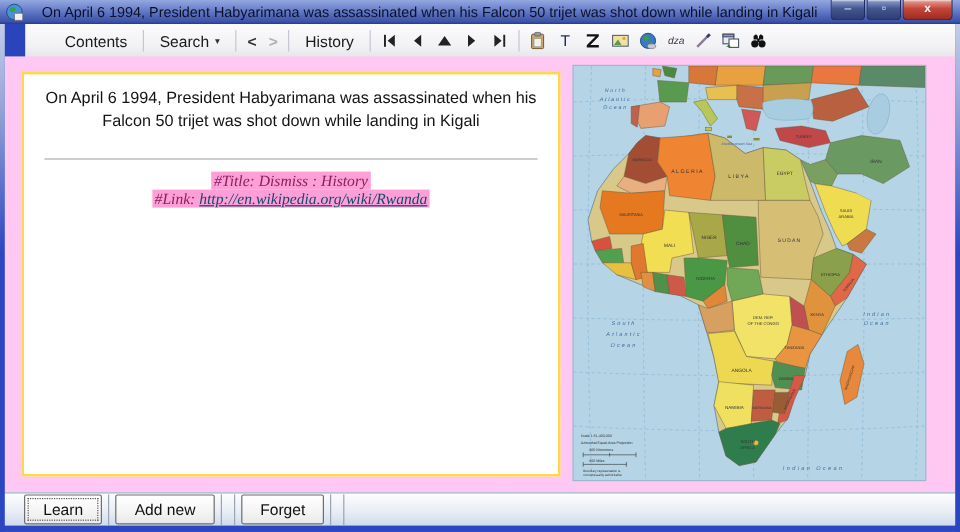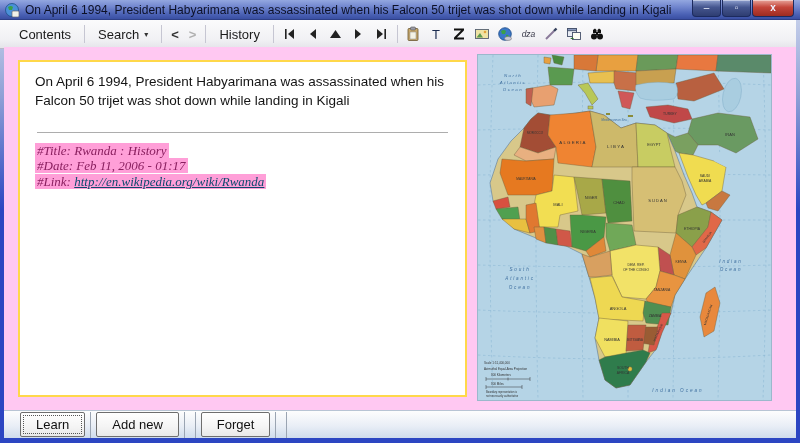--- a/index.html
+++ b/index.html
@@ -1,38 +1,38 @@
 <!DOCTYPE html>
 <html><head>
 <meta charset="utf-8">
 <style>
   html,body{margin:0;padding:0;width:800px;height:443px;overflow:hidden;
     font-family:"Liberation Sans",sans-serif;background:#2a44bc;}
-  .win{position:absolute;inset:0;}
+  .win{position:absolute;inset:0;text-align:center;}
   
   .titlebar{position:absolute;left:0;top:0;width:800px;height:20px;
     background:linear-gradient(180deg,#93a7e0 0%,#7287cf 35%,#4b62b5 75%,#3a4fa3 100%);
     display:flex;align-items:center;border-bottom:1px solid #2e3f86;box-sizing:border-box;}
   .titlebar .appicon{width:16px;height:16px;margin:0 5px 0 4px;flex:none;}
   .titlebar .title{font-size:12px;color:#0c1026;white-space:nowrap;overflow:hidden;flex:1;}
   .winbtns{display:flex;margin-right:6px;margin-top:-3px;}
   .wbtn{width:27px;height:16px;border:1px solid #1c2a5e;border-top:none;
     border-radius:0 0 4px 4px;display:flex;align-items:center;justify-content:center;
     background:linear-gradient(180deg,#8fa0cf 0%,#45568f 45%,#2e3d71 100%);
     color:#eef2ff;font-size:10px;line-height:1;margin-left:1px;box-shadow:inset 0 1px 0 rgba(255,255,255,.45);}
   .wbtn.close{width:40px;background:linear-gradient(180deg,#e8a49a 0%,#c4453a 45%,#9e2b20 100%);font-weight:bold;}
   
   .border-l,.border-r{position:absolute;top:20px;bottom:0;width:4px;
     background:linear-gradient(180deg,#c3cde9 0%,#8fa0d6 18%,#2c46c2 45%,#2c46c2 100%);}
   .border-l{left:0;} .border-r{right:0;}
   .border-b{position:absolute;left:0;right:0;bottom:0;height:5px;background:#2c46c2;}
   
-  .toolbar{position:absolute;left:0;right:4px;top:20px;height:29px;
+  .toolbar{position:absolute;left:21px;right:4px;top:20px;height:29px;
     background:linear-gradient(180deg,#fbfbfc 0%,#f1f1f4 70%,#e4e4ea 100%);
-    border-bottom:1px solid #b9b9c6;display:flex;align-items:center;box-sizing:border-box;padding-left:10px;}
+    border-bottom:1px solid #b9b9c6;display:flex;align-items:center;box-sizing:border-box;padding-left:24px;}
   .tbtn{font-size:13px;color:#1a1a1a;padding:3px 9px;border-radius:2px;display:flex;align-items:center;gap:5px;}
   .tsep{width:1px;height:18px;background:#c6c6d2;margin:0 4px;}
   .tbtn .dd{font-size:8px;color:#333;}
   .tbtn.nav-lt{color:#333;font-weight:bold;padding:3px 5px;}
   .tbtn.nav-gt{color:#b0b0b0;font-weight:bold;padding:3px 5px;}
   .ticon{width:17px;height:16px;margin:0 3px;display:flex;align-items:center;justify-content:center;}
   
   .content{position:absolute;left:4px;right:4px;top:47px;height:363px;background:#ffc8f2;}
   .card{position:absolute;left:14px;top:13px;width:449px;height:337px;background:#ffffff;
     border:2px solid #ffd84a;box-sizing:border-box;padding:11px 15px;}
@@ -183,22 +183,21 @@
         </svg>
     </div>
   </div>
 
   <div class="content">
 
     <div class="card">
       <div class="question">On April 6 1994, President Habyarimana was assassinated when his Falcon 50 trijet was shot down while landing in Kigali</div>
       <hr class="rule">
       <div class="meta">
-        <div><span class="hl">#Title: Rwanda : History</span></div>
-        <div><span class="hl">#Date: Feb 11, 2006 - 01:17</span></div>
+        <div><span class="hl">#Title: Dismiss : History</span></div>
         <div><span class="hl"><span>#Link: </span><span class="lnk">http://en.wikipedia.org/wiki/Rwanda</span></span></div>
       </div>
     </div>
 
     <div class="mapwrap">
       <svg id="mapsvg" width="293" height="345" viewBox="0 0 293 345">
         <rect x="0" y="0" width="293" height="345" fill="#b5d4e6"></rect>
 
         <g stroke="#85b2d0" stroke-width="0.5" fill="none" stroke-dasharray="2.5,2.5">
           <path d="M15,0 Q9,172 15,345"></path>

